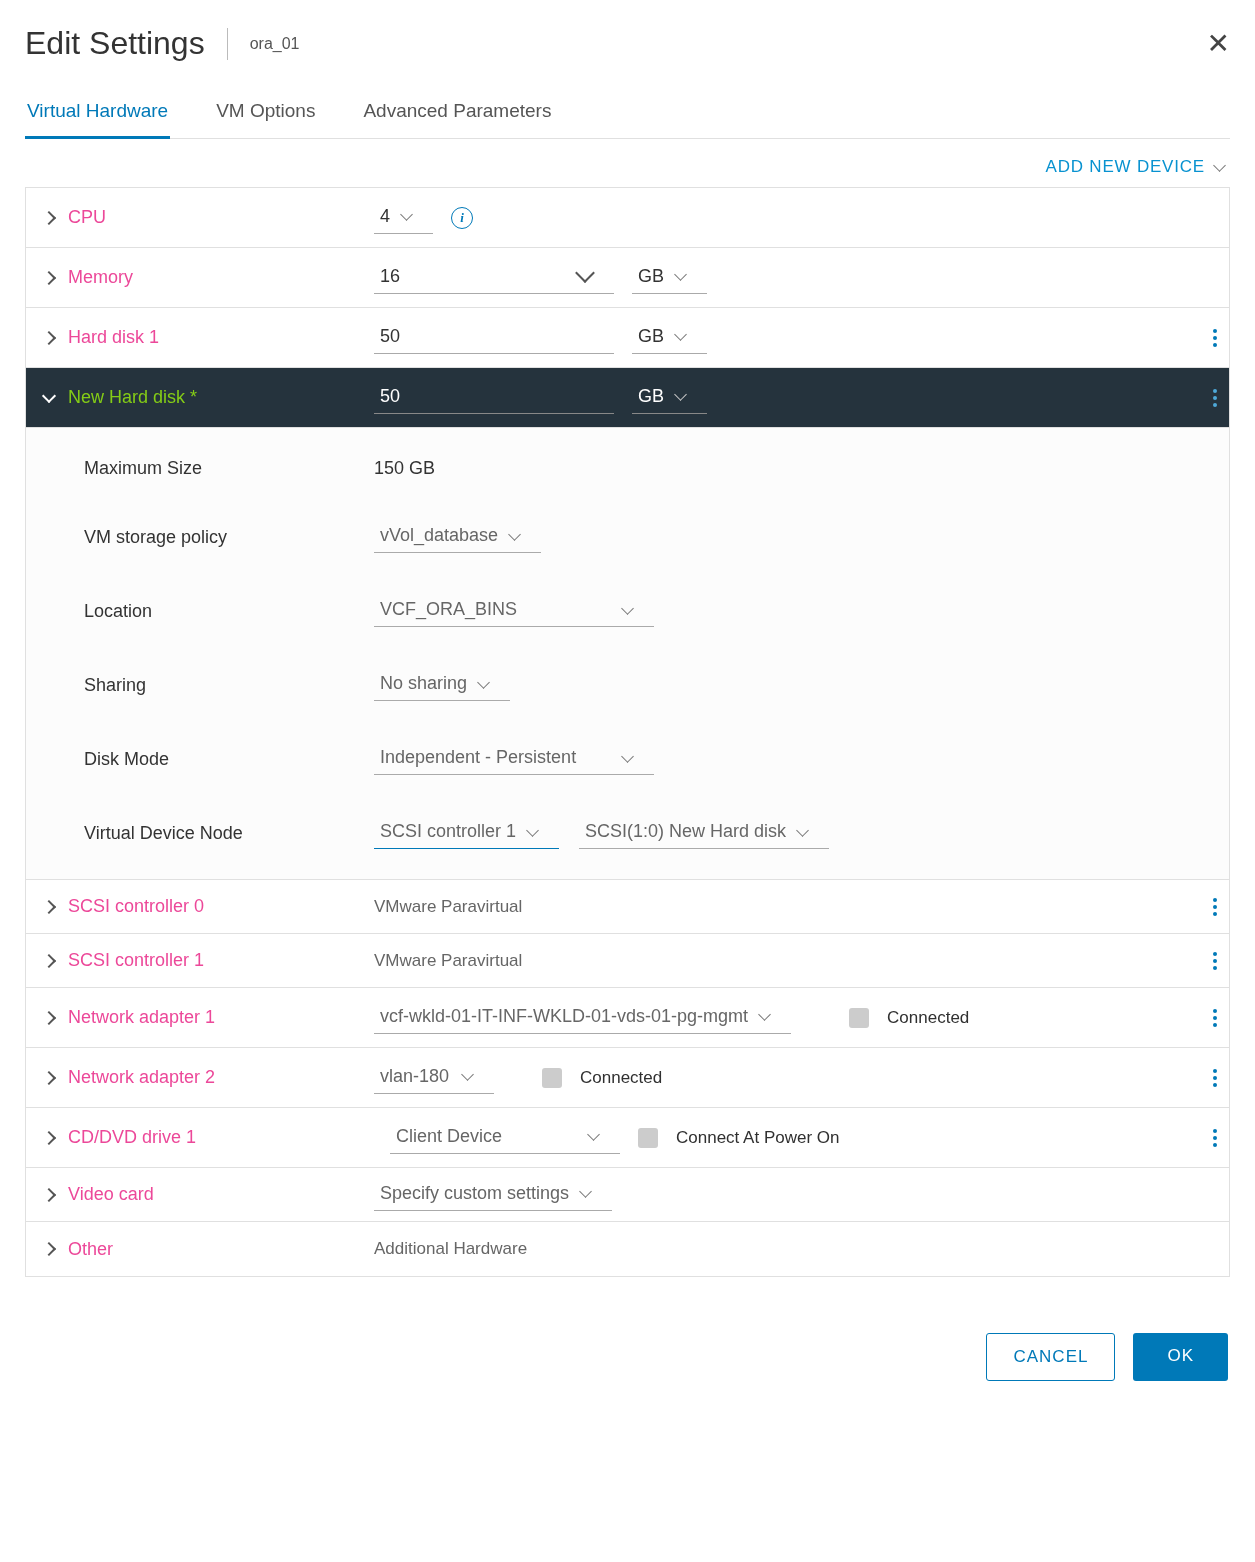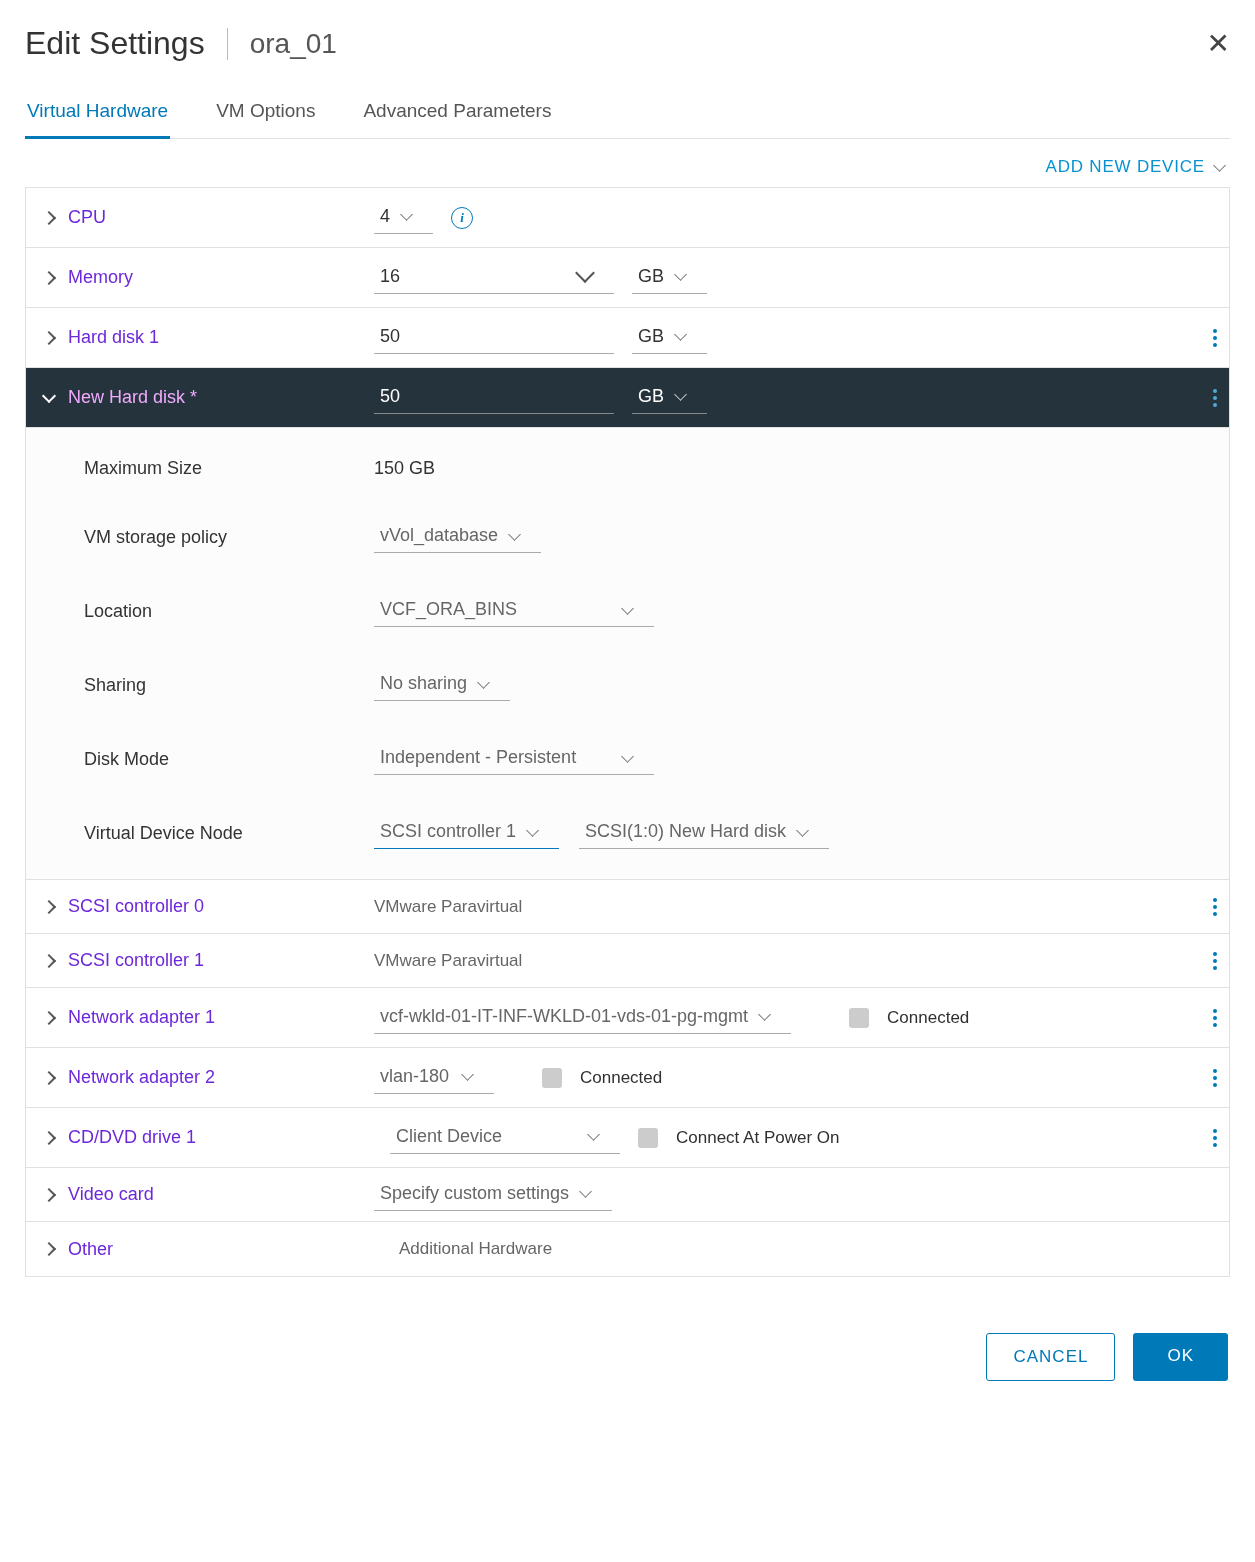--- a/index.html
+++ b/index.html
@@ -18,38 +18,38 @@
     font-size:17px;
     color:var(--text);
     background:#fff;
     width:1255px;
     padding:25px;
   }
   
   .dlg-header{display:flex;align-items:center;gap:22px;}
   .dlg-title{font-size:32px;font-weight:400;color:#333;}
   .dlg-sep{width:1px;height:32px;background:#bbb;}
-  .dlg-sub{font-size:28px;color:#555;}
+  .dlg-sub{font-size:16px;color:#555;}
   .dlg-close{margin-left:auto;font-size:28px;color:#444;cursor:pointer;font-weight:300;line-height:1;}
   
   .tabs{display:flex;gap:44px;margin-top:38px;border-bottom:1px solid var(--border);}
   .tab{padding:0 2px 14px;font-size:19px;color:#555;cursor:pointer;border-bottom:3px solid transparent;margin-bottom:-1px;}
   .tab.active{color:var(--blue);border-bottom-color:var(--blue);}
   
   .add-device-bar{display:flex;justify-content:flex-end;padding:18px 6px 10px;}
   .add-device{color:var(--blue-bright);font-size:17px;letter-spacing:.8px;font-weight:500;cursor:pointer;display:flex;align-items:center;gap:6px;}
   
   .rows{border:1px solid var(--border);}
   .row{display:flex;align-items:center;min-height:60px;border-bottom:1px solid var(--border);padding:10px 12px 10px 18px;flex-wrap:wrap;}
-  .row:last-child{border-bottom:none;gap:25px;}
-  .row .label{width:330px;display:flex;align-items:center;gap:4px;font-size:18px;color:#6d28d9;}
+  .row:last-child{border-bottom:none;}
+  .row .label{width:330px;display:flex;align-items:center;gap:4px;font-size:18px;color:#ec4899;}
   .row .controls{display:flex;align-items:center;gap:18px;flex:1;}
   .dots span{display:block;width:4px;height:4px;border-radius:50%;background:var(--blue);}
   .row.expanded{background:var(--dark-bg);color:#fff;}
-  .row.expanded .label{color:#f0abfc;font-weight:500;}
+  .row.expanded .label{color:#84cc16;font-weight:500;}
   .row.expanded .dots span{background:#4ea9d8;}
   
   .chev{display:inline-block;width:10px;height:10px;border-right:2px solid #555;border-bottom:2px solid #555;transform:rotate(-45deg);margin-right:10px;flex-shrink:0;}
   .row.expanded .chev{border-color:#fff;transform:rotate(45deg);margin-top:-4px;}
   
   .sel,.inp{
     background:transparent;border:none;border-bottom:1px solid #aaa;
     font-size:18px;color:#333;padding:4px 22px 6px 6px;position:relative;
   }
   .inp{min-width:40px;}

